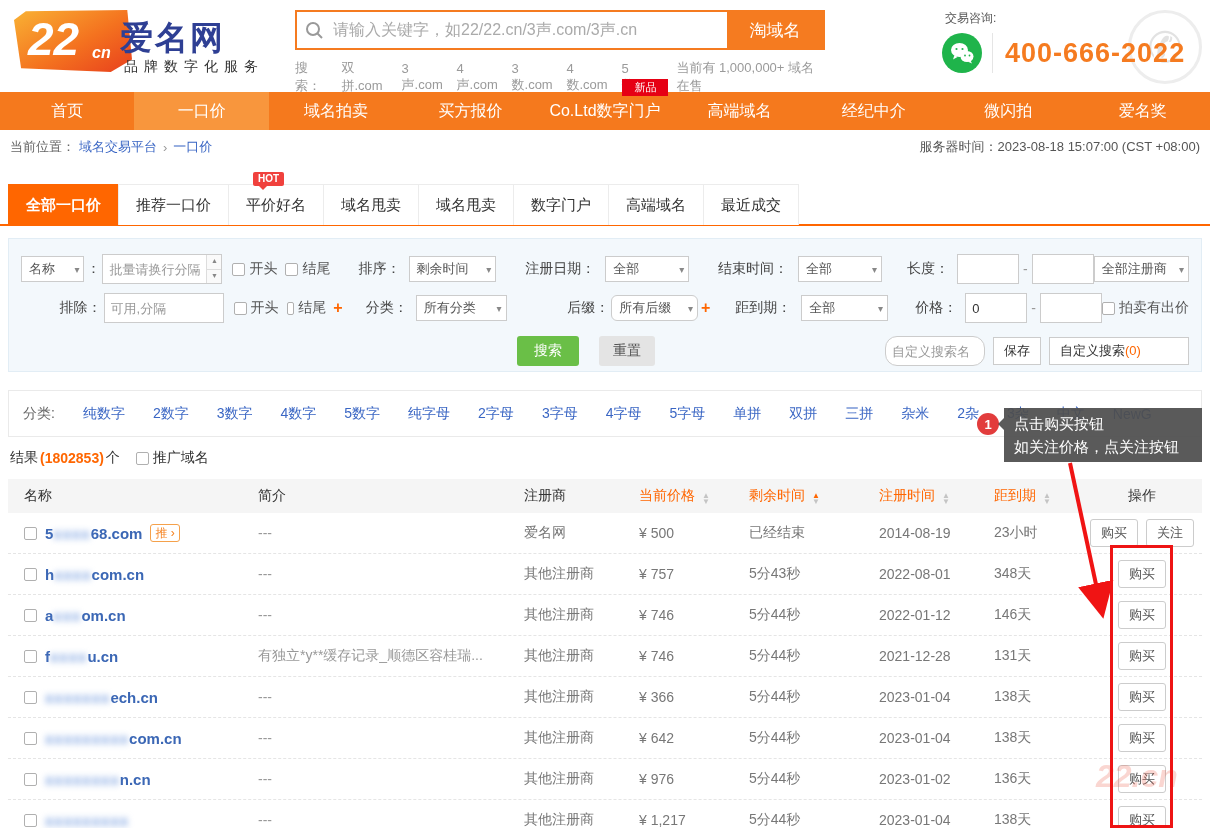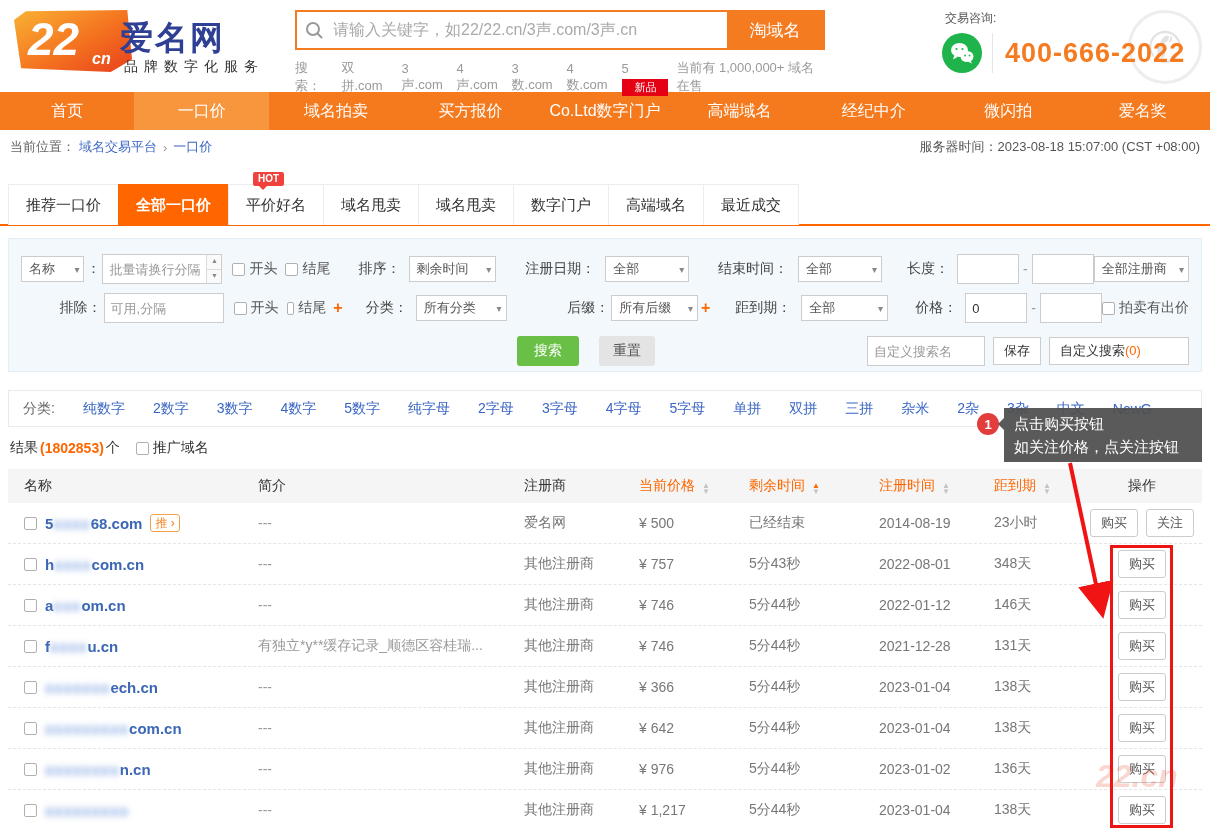--- a/index.html
+++ b/index.html
@@ -7,21 +7,21 @@
        font-family:"Liberation Sans","DejaVu Sans",sans-serif;position:relative;}
   .page{position:relative;width:1210px;height:828px;}
 
   
   .topbar{position:relative;height:92px;background:#fff;}
   .logo{position:absolute;left:12px;top:6px;width:280px;height:78px;cursor:pointer;}
   .logo-flame{position:absolute;left:2px;top:4px;width:118px;height:62px;
       background:linear-gradient(150deg,#f9b234 0%,#f4721f 55%,#e8401d 100%);
       clip-path:polygon(10% 2%,96% 0,100% 80%,82% 100%,6% 94%,0 16%);}
   .logo-22{position:absolute;left:14px;top:2px;font-size:46px;font-weight:bold;font-style:italic;color:#fff;}
-  .logo-cn{position:absolute;left:78px;top:40px;font-size:16px;font-weight:bold;font-style:italic;color:#fff;}
+  .logo-cn{position:absolute;left:78px;top:34px;font-size:16px;font-weight:bold;font-style:italic;color:#fff;}
   .logo-brand{position:absolute;left:108px;top:10px;font-size:33px;font-weight:bold;color:#2e3f94;letter-spacing:2px;}
   .logo-tag{position:absolute;left:112px;top:52px;font-size:14px;color:#333;letter-spacing:6px;}
 
   .search-area{position:absolute;left:295px;top:10px;width:530px;}
   .search-box{display:flex;height:40px;border:2px solid #f57b20;box-sizing:border-box;background:#fff;align-items:center;}
   .search-icon{width:34px;display:flex;align-items:center;justify-content:center;}
   .search-input{flex:1;border:none;outline:none;font-size:16px;color:#333;background:transparent;
       font-family:"Liberation Sans","DejaVu Sans",sans-serif;}
   .search-input::placeholder{color:#aaa;}
   .search-btn{width:96px;height:100%;background:#f57b20;color:#fff;font-size:17px;border:none;cursor:pointer;
@@ -78,21 +78,21 @@
   .cb{width:13px;height:13px;border:1px solid #b0b0b0;background:#fff;border-radius:2px;display:inline-block;box-sizing:border-box;}
   .plus{color:#f60;font-weight:bold;font-size:16px;margin-left:3px;cursor:pointer;}
   .dash{color:#999;margin:0 4px;}
   .f-actions{display:flex;align-items:center;margin-top:13px;}
   .btn-search{margin-left:496px;width:62px;height:30px;background:#6abf47;color:#fff;border:none;border-radius:3px;font-size:14px;cursor:pointer;}
   .btn-reset{margin-left:20px;width:56px;height:30px;background:#e4e4e4;color:#555;border:none;border-radius:3px;font-size:14px;cursor:pointer;}
   .f-right{margin-left:auto;display:flex;align-items:center;gap:8px;}
   .btn-plain{height:28px;background:#fff;border:1px solid #ccc;color:#333;font-size:13px;padding:0 10px;cursor:pointer;}
 
   
-  .cat-row{margin:18px 8px 0;height:37px;box-sizing:border-box;border:1px solid #eaeaea;display:flex;align-items:center;
+  .cat-row{margin:18px 8px 0;height:47px;box-sizing:border-box;border:1px solid #eaeaea;display:flex;align-items:center;
       padding:0 14px;gap:28px;font-size:14px;}
   .cat-label{color:#666;}
   .cat-link{color:#3a66c4;cursor:pointer;white-space:nowrap;}
 
   
   .result-row{height:42px;display:flex;align-items:center;padding:0 10px;font-size:14px;color:#333;}
   .res-count{color:#f60;font-weight:bold;margin:0 2px;}
   .promo-cb{display:flex;align-items:center;gap:4px;margin-left:16px;color:#333;cursor:pointer;}
 
   
@@ -210,22 +210,22 @@
 
   <div class="crumb-row">
     <span>当前位置：</span>
     <span class="crumb-link">域名交易平台</span>
     <span class="crumb-sep">›</span>
     <span class="crumb-link">一口价</span>
     <span class="server-time">服务器时间：2023-08-18 15:07:00 (CST +08:00)</span>
   </div>
 
   <div class="tabs-row">
+    <div class="tab active">全部一口价</div>
     <div class="tab">推荐一口价</div>
-    <div class="tab active">全部一口价</div>
     <div class="tab">
       <span>平价好名</span>
       <span class="hot-badge">HOT</span>
     </div>
     <div class="tab">域名甩卖</div>
     <div class="tab">域名甩卖</div>
     <div class="tab">数字门户</div>
     <div class="tab">高端域名</div>
     <div class="tab">最近成交</div>
   </div>
@@ -282,21 +282,21 @@
       <label class="cb-label" style="margin-left:8px;width:56px;">
         <span class="cb"></span>
           <span>结尾</span>
           <span class="plus">+</span>
         </label>
       <span class="f-label" style="width:52px;margin-left:14px;">分类：</span>
       <div class="sel" style="width:92px;margin-left:8px;">
         <span>所有分类</span><span class="chev">▾</span>
       </div>
       <span class="f-label" style="width:82px;margin-left:22px;">后缀：</span>
-      <div class="sel" style="width:88px;margin-left:2px;">
+      <div class="sel" style="width:88px;margin-left:2px;border-radius:6px;">
         <span>所有后缀</span><span class="chev">▾</span>
       </div>
       <span class="plus">+</span>
       <span class="f-label" style="width:72px;margin-left:10px;">距到期：</span>
       <div class="sel" style="width:88px;margin-left:10px;">
         <span>全部</span><span class="chev">▾</span>
       </div>
       <span class="f-label" style="width:48px;margin-left:22px;">价格：</span>
       <input class="f-input" style="width: 62px; margin-left: 8px;" value="0">
       <span class="dash">-</span>
@@ -304,21 +304,21 @@
       <label class="cb-label" style="margin-left:auto;">
         <span class="cb"></span>
           <span>拍卖有出价</span>
         </label>
     </div>
 
     <div class="f-actions">
       <button class="btn-search">搜索</button>
       <button class="btn-reset">重置</button>
       <div class="f-right">
-        <input class="f-input" style="width: 118px;" placeholder="自定义搜索名">
+        <input class="f-input" style="width: 100px; border-radius: 12px;" placeholder="自定义搜索名">
         <button class="btn-plain">保存</button>
         <button class="btn-plain" style="width:140px;text-align:left;">
           <span>自定义搜索</span><span style="color:#f60;">(0)</span>
         </button>
       </div>
     </div>
   </div>
 
   <div class="cat-row">
     <span class="cat-label">分类:</span>

